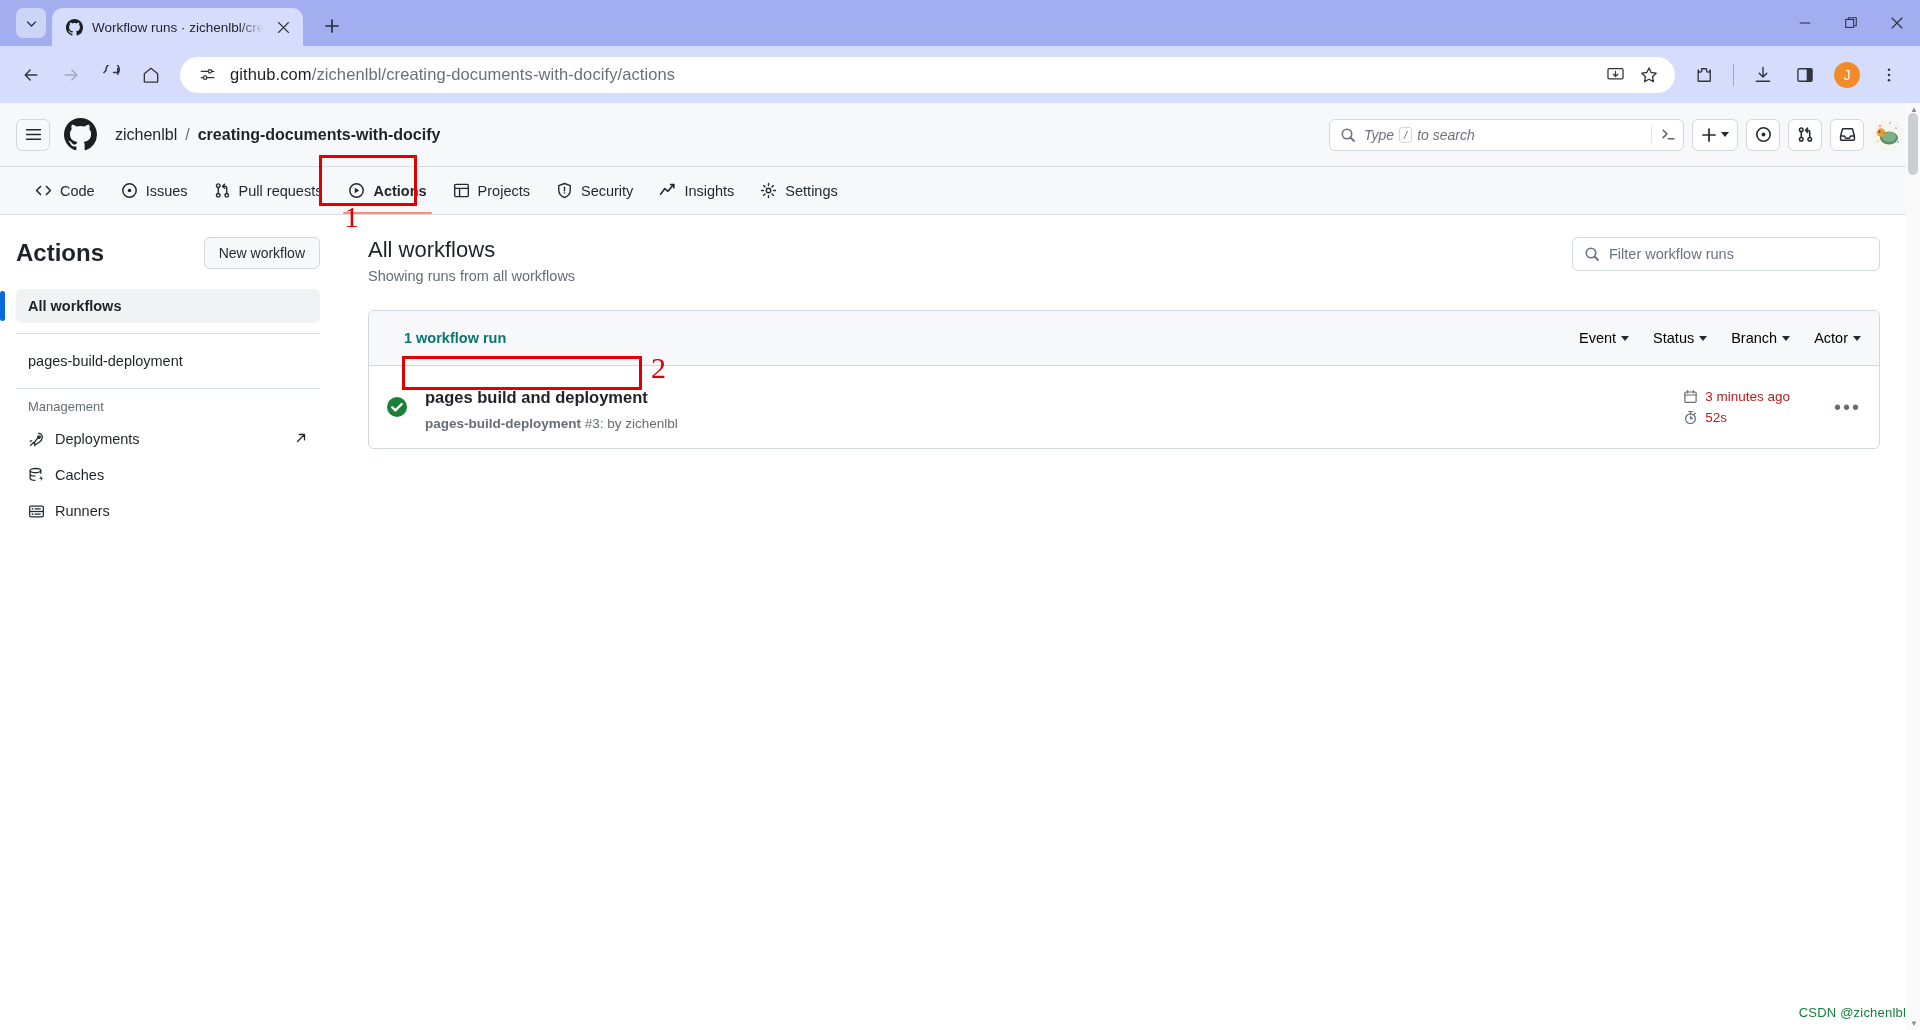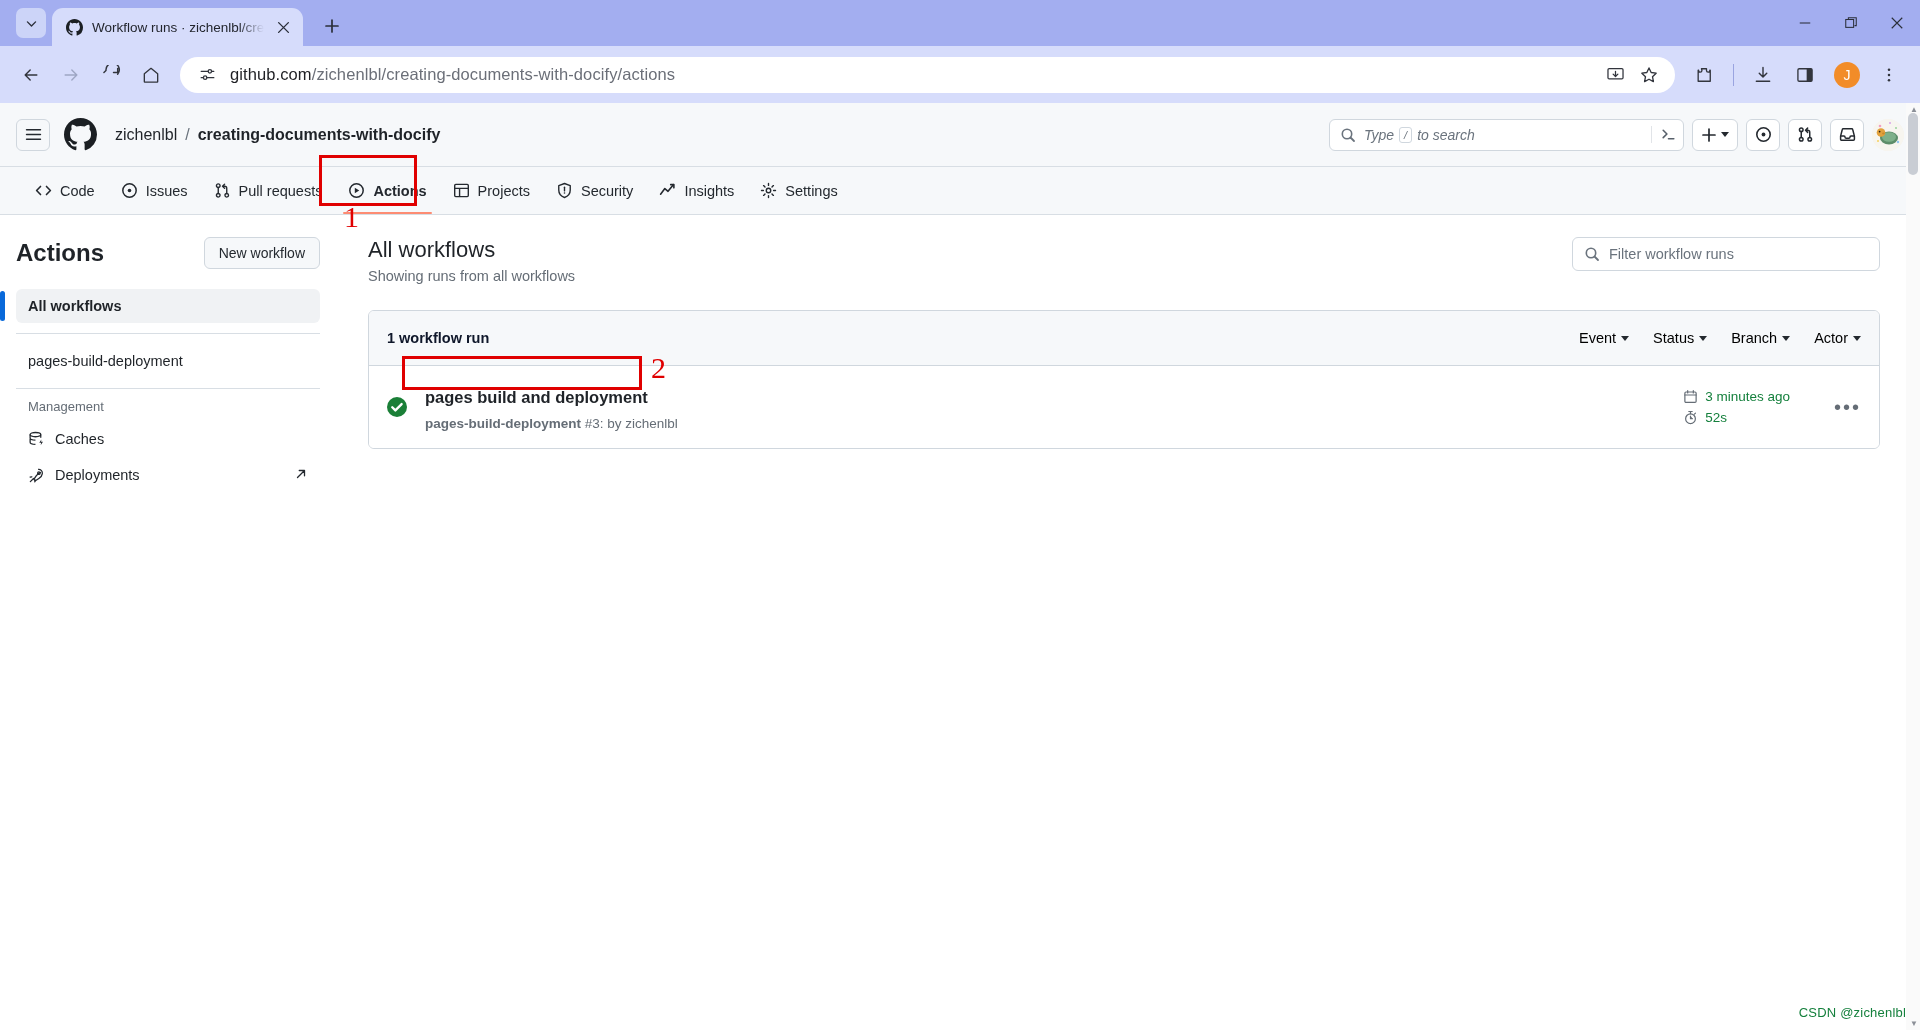--- a/index.html
+++ b/index.html
@@ -159,34 +159,34 @@
     border: 1px solid #d0d7de; border-radius: 6px; background: #fff;
     display: flex; align-items: center; gap: 9px; padding: 0 11px;
   }
   .filter-box .ph { font-size: 14.5px; color: #6a737d; }
 
   .runs-box { margin-top: 26px; border: 1px solid #d0d7de; border-radius: 6px; overflow: hidden; }
   .runs-header {
     height: 55px; background: #f6f8fa; border-bottom: 1px solid #d0d7de;
     display: flex; align-items: center; padding: 0 18px;
   }
-  .runs-count { font-size: 14.5px; font-weight: 700; color: #0f172a; }
+  .runs-count { font-size: 14.5px; font-weight: 700; color: #0f766e; margin-left: 17px; }
   .runs-filters { margin-left: auto; display: flex; align-items: center; gap: 24px; }
   .filter-dd { font-size: 14.5px; color: #000000; display: flex; align-items: center; gap: 5px; }
   .caret { width: 0; height: 0; border-left: 4px solid transparent; border-right: 4px solid transparent; border-top: 5px solid #24292f; }
 
   .run-row { display: flex; align-items: center; padding: 16px 18px; background: #fff; min-height: 82px; }
   .run-status { width: 20px; height: 20px; flex: 0 0 20px; margin-right: 12px; }
   .run-main { display: flex; flex-direction: column; gap: 4px; }
   .run-title-wrap { position: relative; display: inline-block; }
   .run-title { font-size: 16.5px; font-weight: 600; color: #1f2328; padding: 4px 10px 5px 6px; display: inline-block; }
   .run-meta { font-size: 13.5px; color: #656d76; padding-left: 6px; }
   .run-meta b { font-weight: 600; color: #656d76; }
   .run-right { margin-left: auto; display: flex; align-items: center; gap: 44px; }
-  .run-times { display: flex; flex-direction: column; gap: 6px; font-size: 13.5px; color: #15803d; }
+  .run-times { display: flex; flex-direction: column; gap: 6px; font-size: 13.5px; color: #b91c1c; }
   .run-time { display: flex; align-items: center; gap: 7px; }
   .kebab { color: #656d76; font-size: 20px; letter-spacing: 2px; line-height: 10px; }
 
   
   .anno-box { position: absolute; border: 3px solid #e00000; pointer-events: none; }
   .anno-num { position: absolute; color: #e00000; font-size: 30px; font-family: "Liberation Serif", serif; }
 
   .watermark {
     position: absolute; right: 14px; bottom: 10px;
     font-size: 13px; color: #15803d; letter-spacing: 0.2px;
@@ -481,41 +481,51 @@
         <div class="sb-item">
           <span>pages-build-deployment</span>
         </div>
 
         <div class="sb-sep"></div>
 
         <div class="sb-label">Management</div>
 
         <div class="sb-item">
           <svg width="17" height="17" viewBox="0 0 16 16">
-              <ellipse cx="7" cy="3.4" rx="5" ry="2" fill="none" stroke="#24292f" stroke-width="1.2"></ellipse>
-              <path d="M2 3.4v3.2c0 1.1 2.2 2 5 2M2 7.4v3.2c0 1.1 2.2 2 5 2M12 3.4v3" fill="none" stroke="#24292f" stroke-width="1.2"></path>
-              <path d="M12.6 8l-2 3h1.8l-.5 2.4 2.2-3.2h-1.8z" fill="#24292f"></path>
-            </svg>
-          <span>Caches</span>
-        </div>
-
-        <div class="sb-item">
-          <svg width="17" height="17" viewBox="0 0 16 16">
               <path d="M9.5 2.2c2.4-.3 4.3 1.6 4 4-.2 1.9-1.7 3.5-3.3 4.6l-3.3 2.2-1.4-1.4 2.2-3.3C8.8 6.7 10.4 5.2 12.3 5" fill="none" stroke="#24292f" stroke-width="1.2" stroke-linejoin="round"></path>
               <circle cx="10.2" cy="5.8" r="1.2" fill="none" stroke="#24292f" stroke-width="1.1"></circle>
               <path d="M5.2 10.8l-3 3M2 9.6l1.6-.4M6.4 14l.4-1.6" stroke="#24292f" stroke-width="1.2" stroke-linecap="round"></path>
             </svg>
           <span>Deployments</span>
           <span class="sb-ext">
             <svg width="14" height="14" viewBox="0 0 16 16">
                 <path d="M4 12L12 4M6 4h6v6" stroke="#24292f" stroke-width="1.5" fill="none" stroke-linecap="round" stroke-linejoin="round"></path>
               </svg>
           </span>
         </div>
 
+        <div class="sb-item">
+          <svg width="17" height="17" viewBox="0 0 16 16">
+              <ellipse cx="7" cy="3.4" rx="5" ry="2" fill="none" stroke="#24292f" stroke-width="1.2"></ellipse>
+              <path d="M2 3.4v3.2c0 1.1 2.2 2 5 2M2 7.4v3.2c0 1.1 2.2 2 5 2M12 3.4v3" fill="none" stroke="#24292f" stroke-width="1.2"></path>
+              <path d="M12.6 8l-2 3h1.8l-.5 2.4 2.2-3.2h-1.8z" fill="#24292f"></path>
+            </svg>
+          <span>Caches</span>
+        </div>
+
+        <div class="sb-item">
+          <svg width="17" height="17" viewBox="0 0 16 16">
+              <rect x="1.6" y="3" width="12.8" height="10" rx="1.2" fill="none" stroke="#24292f" stroke-width="1.2"></rect>
+              <path d="M1.6 8h12.8" stroke="#24292f" stroke-width="1.2"></path>
+              <circle cx="4.2" cy="5.5" r="0.8" fill="#24292f"></circle>
+              <circle cx="4.2" cy="10.5" r="0.8" fill="#24292f"></circle>
+              <path d="M6.6 5.5h5M6.6 10.5h5" stroke="#24292f" stroke-width="1.1" stroke-linecap="round"></path>
+            </svg>
+          <span>Runners</span>
+        </div>
       </div>
 
       <div class="main">
         <div class="main-head">
           <div>
             <div class="main-title">All workflows</div>
             <div class="main-sub">Showing runs from all workflows</div>
           </div>
           <div class="filter-box">
             <svg width="16" height="16" viewBox="0 0 16 16">

